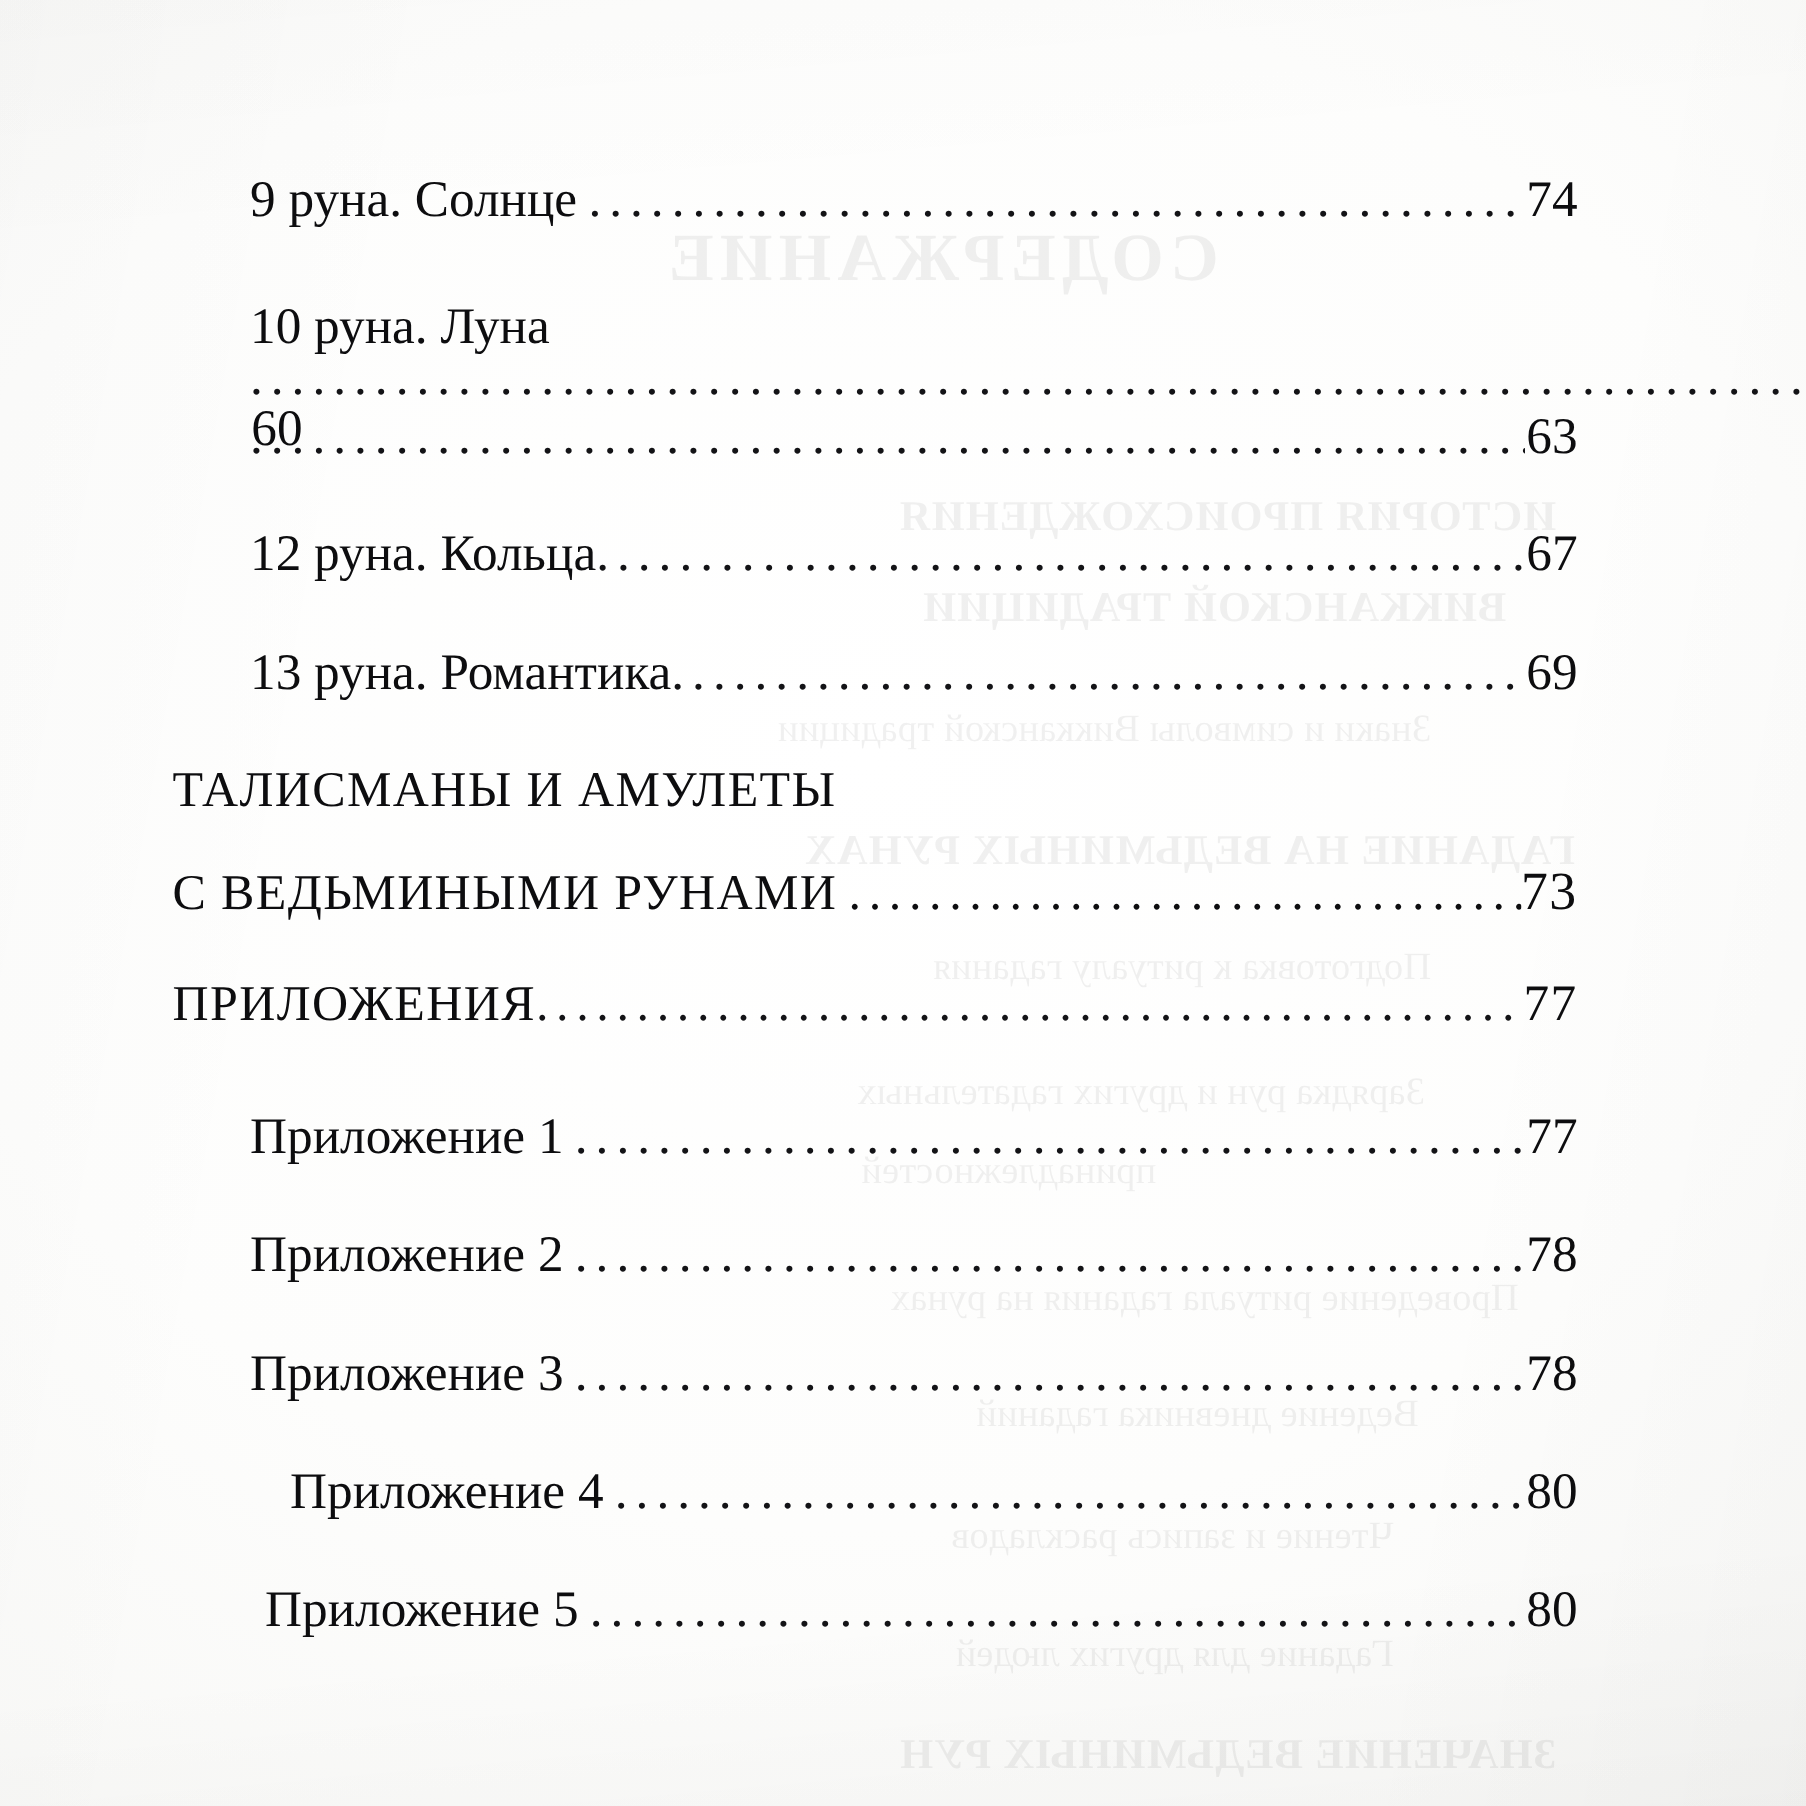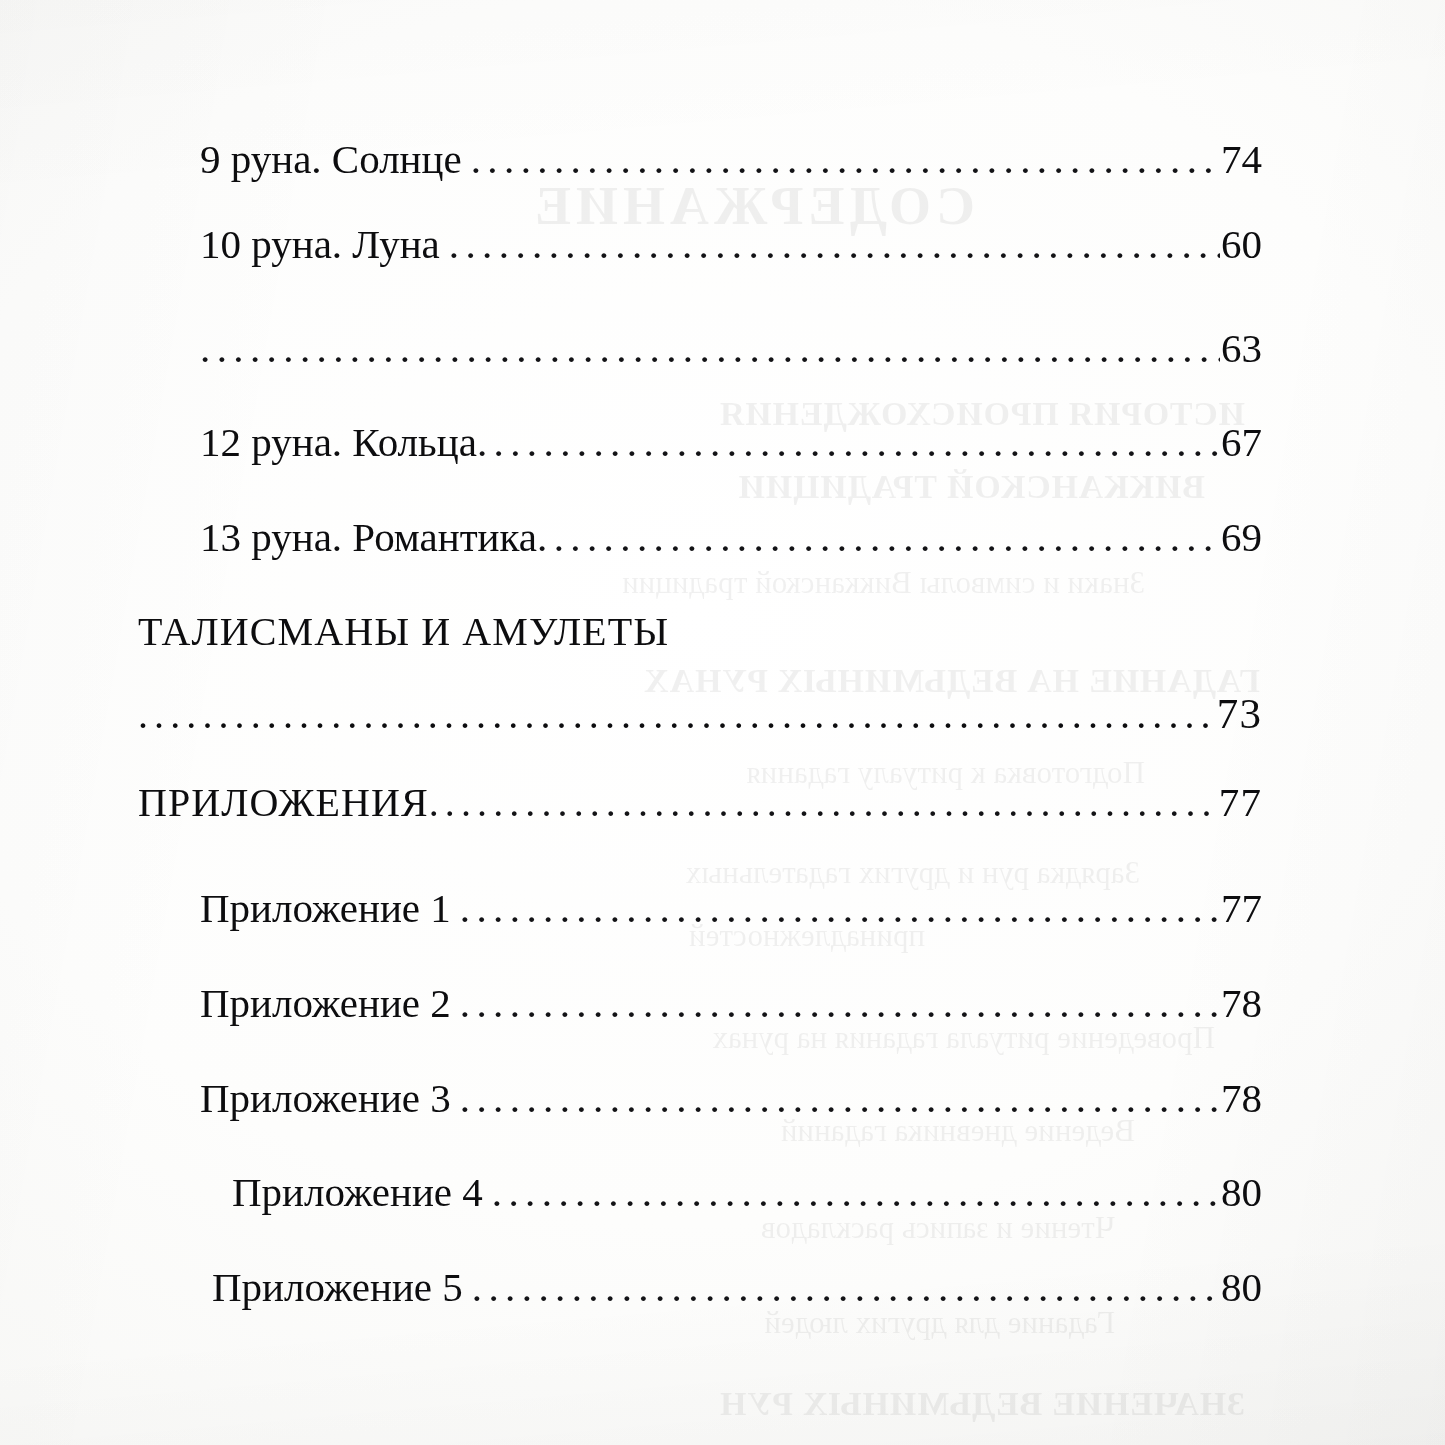--- a/index.html
+++ b/index.html
@@ -178,21 +178,21 @@
   </div>
 
   <div id="toc">
 
     <div class="toc-row entry loose" style="top:139px;">
       <span class="label">9 руна. Солнце</span>
       <span class="leader">.......................................................................................................</span>
       <span class="pageno">74</span>
     </div>
 
-    <div class="toc-row entry loose" style="top:224px;">
+    <div class="toc-row entry loose" style="top:240px;flex-direction:column;">
       <span class="label">10 руна. Луна</span>
       <span class="leader">.......................................................................................................</span>
       <span class="pageno">60</span>
     </div>
 
     <div class="toc-row entry loose" style="top:328px;">
       <span class="leader">.......................................................................................................</span>
       <span class="pageno">63</span>
     </div>
 
@@ -204,20 +204,21 @@
 
     <div class="toc-row entry tight" style="top:517px;">
       <span class="label">13 руна. Романтика</span>
       <span class="leader">.......................................................................................................</span>
       <span class="pageno">69</span>
     </div>
 
     <div class="heading-block" style="top:612px;">
       <div class="first-line">ТАЛИСМАНЫ И АМУЛЕТЫ</div>
       <div class="second-line">
+        <span class="label" style="margin-right:9px;">С ВЕДЬМИНЫМИ РУНАМИ</span>
         <span class="leader">.......................................................................................................</span>
         <span class="pageno">73</span>
       </div>
     </div>
 
     <div class="toc-row heading tight" style="top:782px;">
       <span class="label">ПРИЛОЖЕНИЯ</span>
       <span class="leader">.......................................................................................................</span>
       <span class="pageno">77</span>
     </div>

